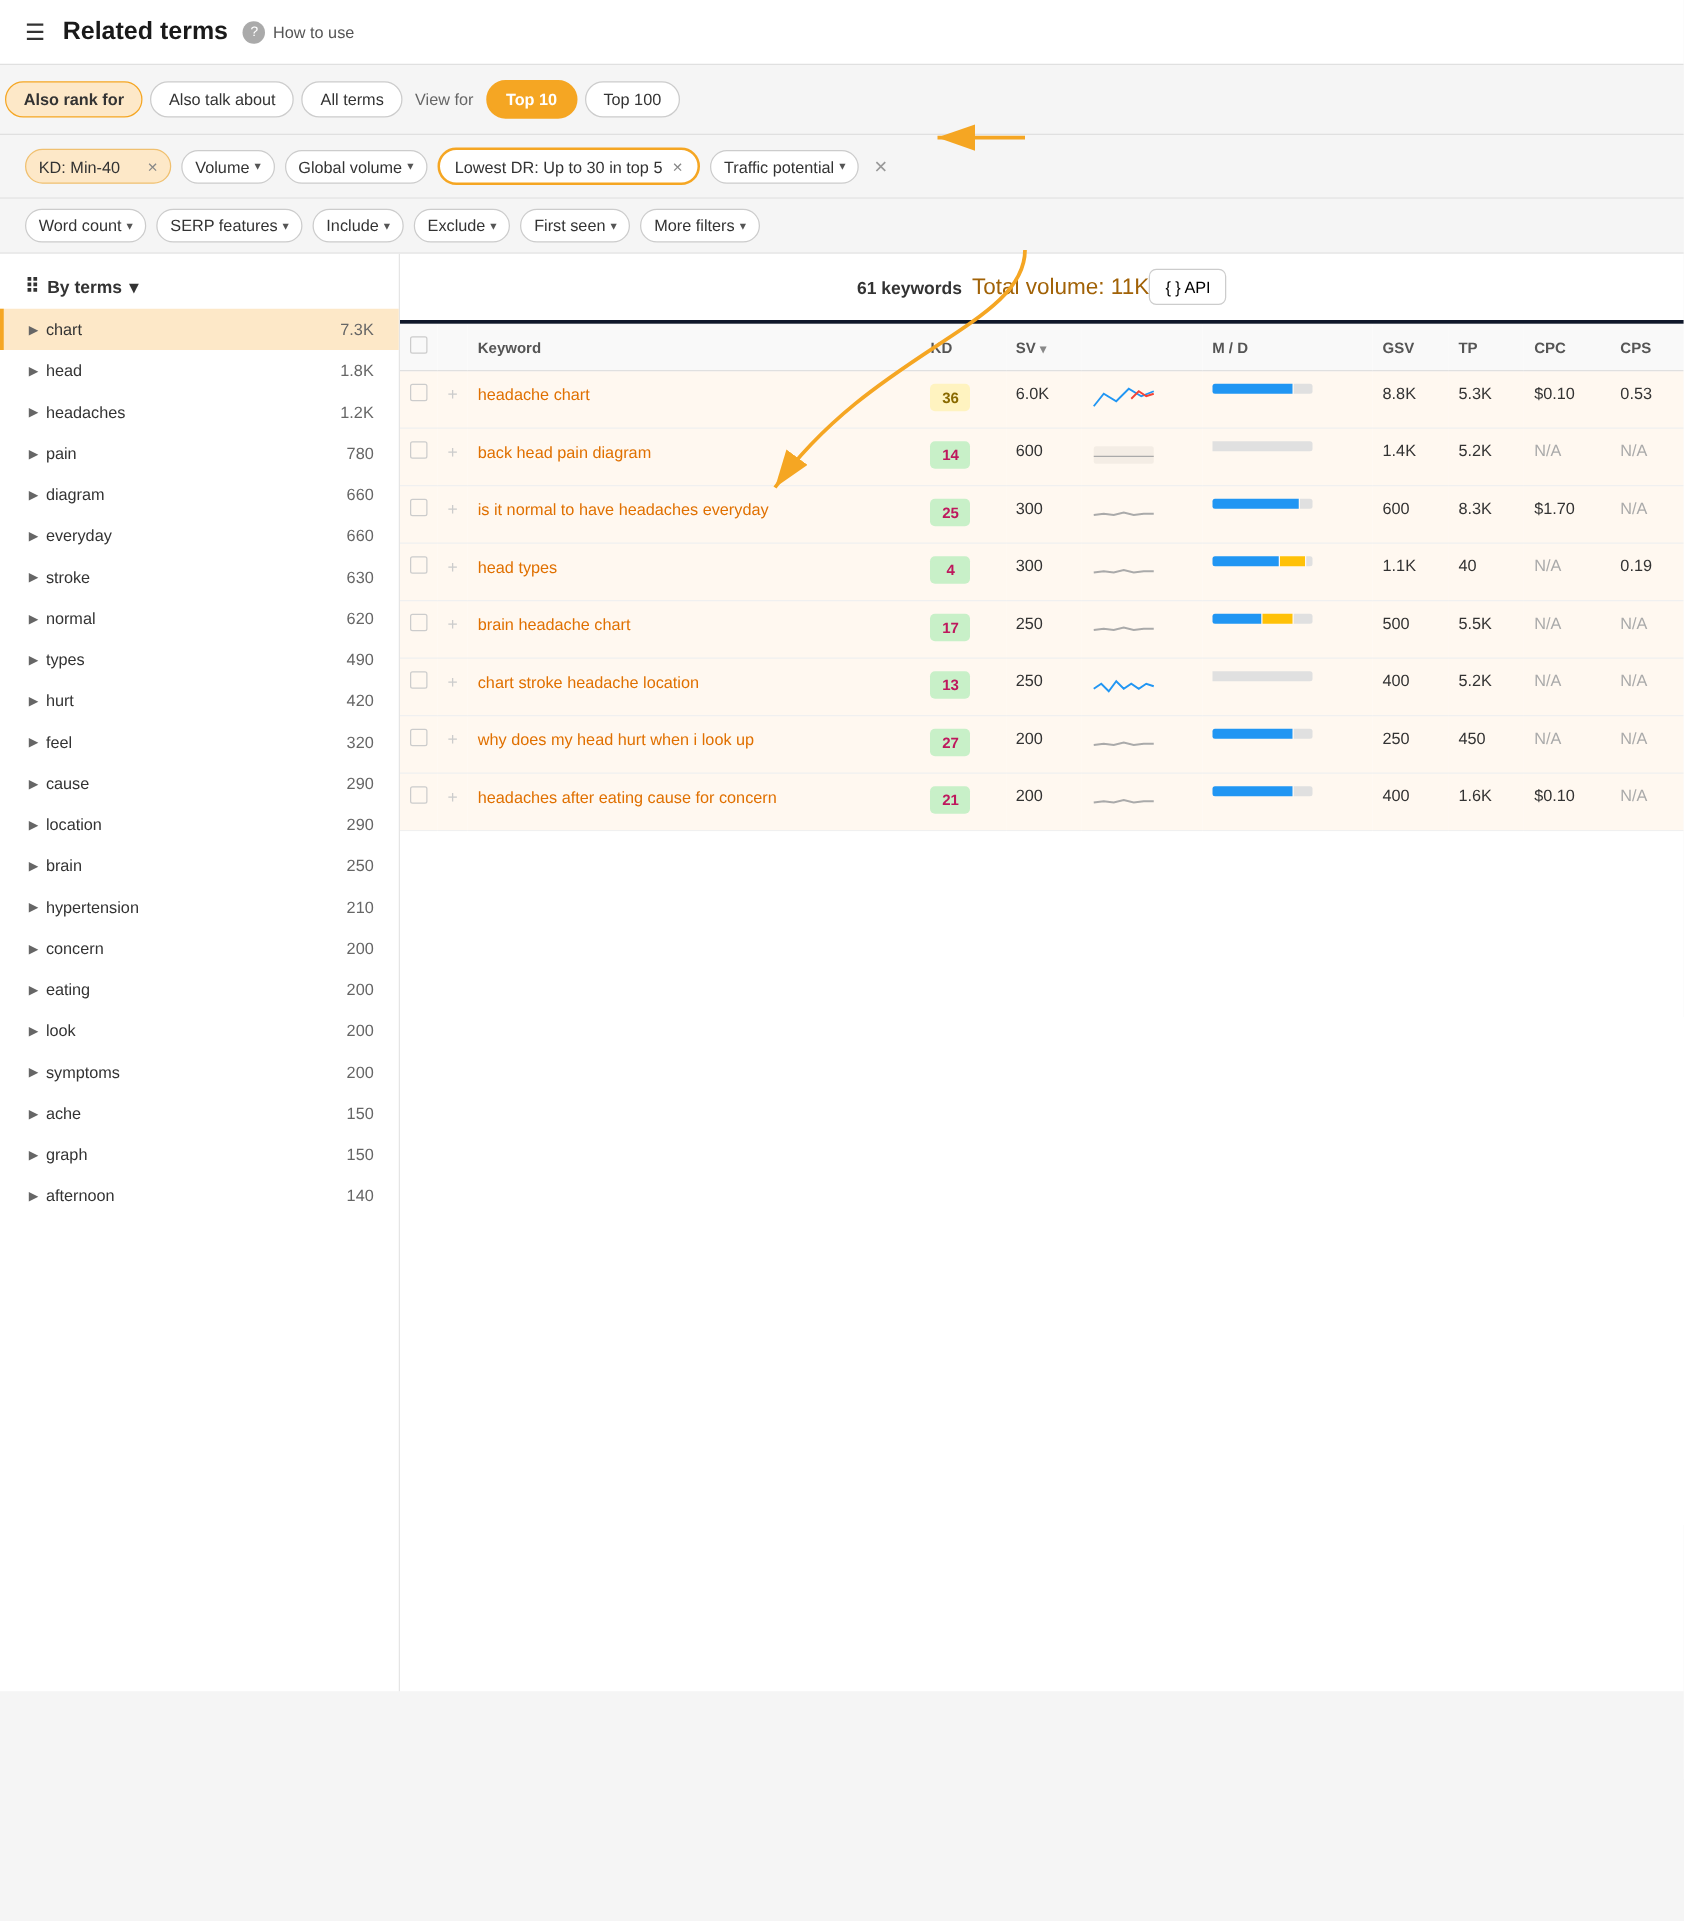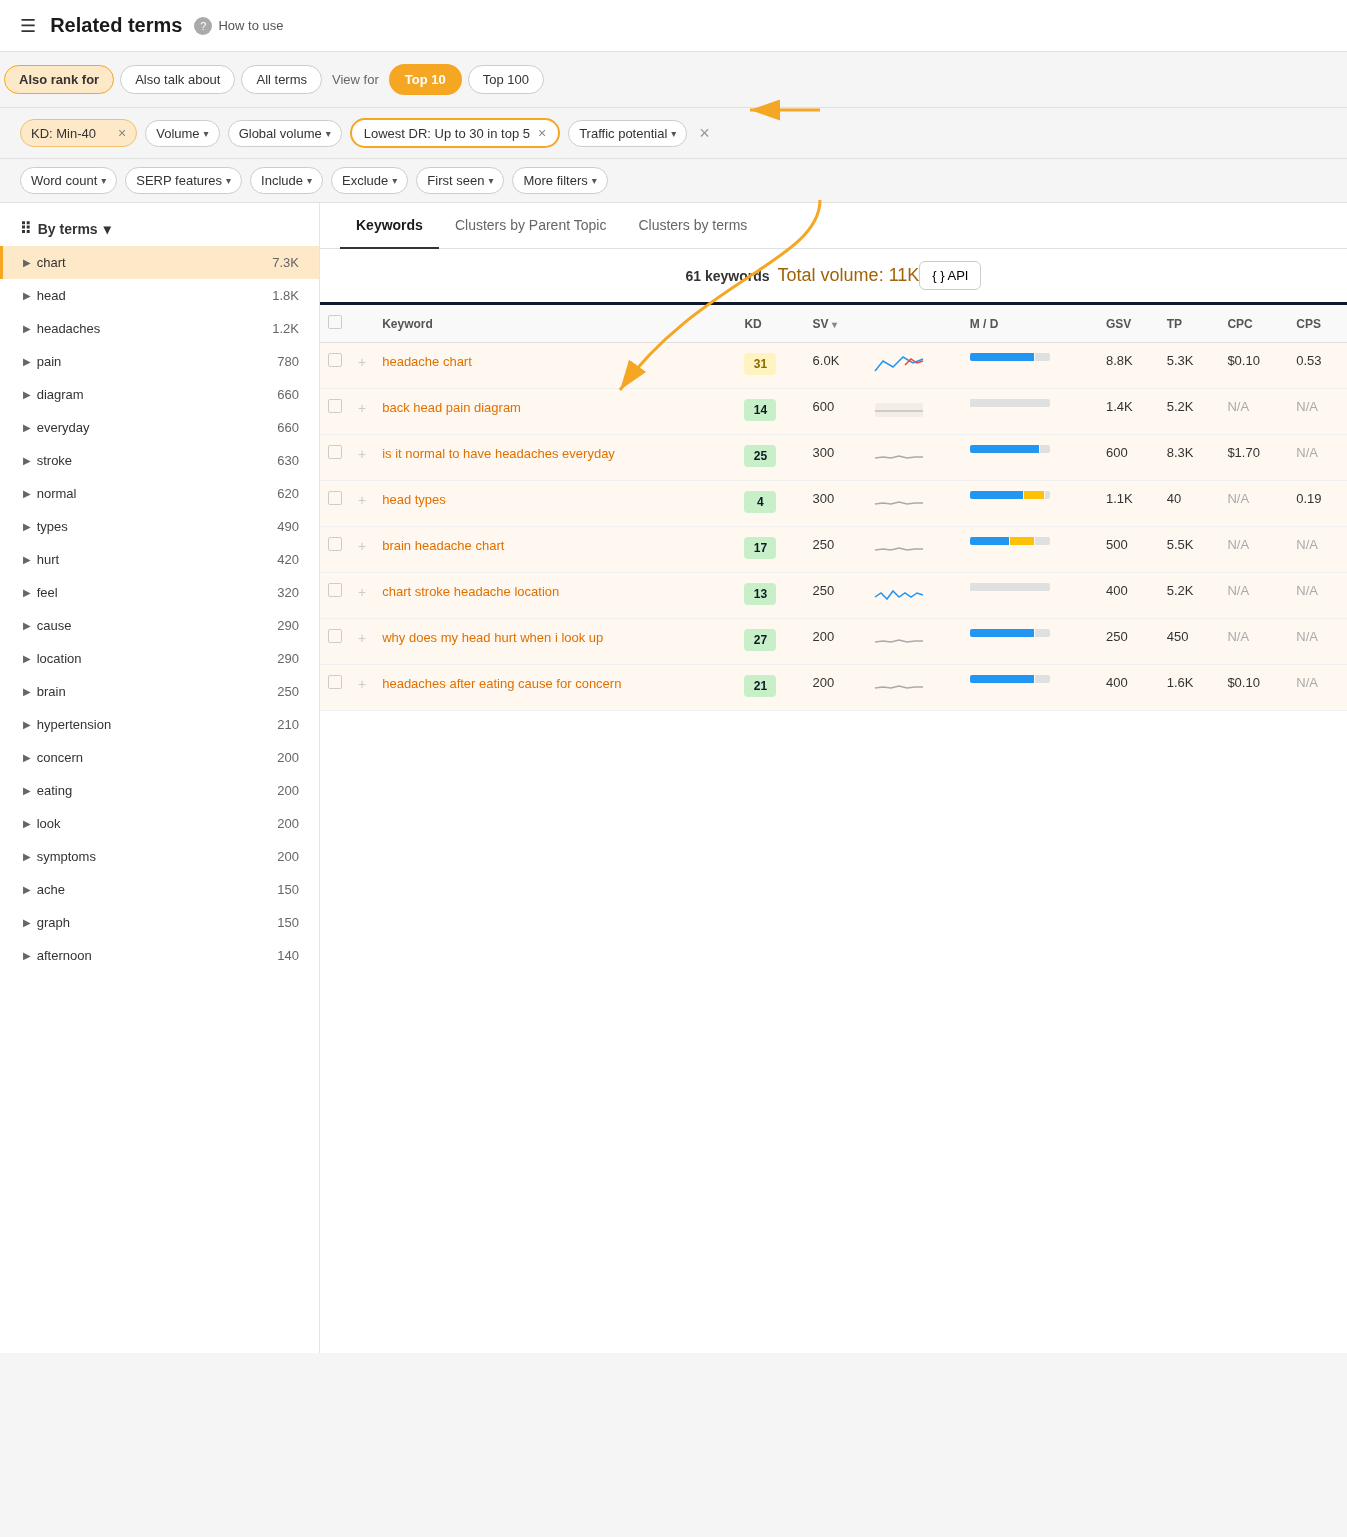--- a/index.html
+++ b/index.html
@@ -58,21 +58,21 @@
     table { width: 100%; border-collapse: collapse; }
     thead tr { background: #f9f9f9; border-bottom: 1px solid #e0e0e0; }
     th { padding: 10px 8px; font-size: 12px; font-weight: 600; color: #555; text-align: left; white-space: nowrap; }
     th.sortable { cursor: pointer; }
     th.sortable .sort-arrow { color: #888; font-size: 10px; }
     td { padding: 10px 8px; font-size: 13px; border-bottom: 1px solid #f0f0f0; vertical-align: top; }
     td.keyword-cell { min-width: 150px; }
     td.keyword-cell a { color: #e07000; text-decoration: none; font-size: 13px; line-height: 1.4; }
 
     .kd-badge { display: inline-flex; align-items: center; justify-content: center; width: 32px; height: 22px; border-radius: 4px; font-size: 12px; font-weight: 700; }
-    .kd-green { background: #c8f0c8; color: #0f172a; }
+    .kd-green { background: #c8f0c8; color: #be185d; }
     .kd-yellow { background: #fff3c0; color: #8a6a00; }
 
     .sv-value { font-size: 13px; color: #333; }
 
     .checkbox-cell { width: 30px; }
     .add-btn-cell { width: 24px; color: #aaa; font-size: 16px; cursor: pointer; }
 
     .row-highlight td { background: #fff8f0; }
 
     .check-box { width: 14px; height: 14px; border: 1px solid #ccc; border-radius: 2px; display: inline-block; }
@@ -316,25 +316,20 @@
       <span class="sidebar-arrow">▶</span>
       <span class="sidebar-term">afternoon</span>
     </div>
     <span class="sidebar-count">140</span>
   </div>
       </div>
   </div>
 
   <div class="content-area">
 
-    <div class="content-tabs">
-      <div class="content-tab active">Keywords</div>
-      <div class="content-tab">Clusters by Parent Topic</div>
-      <div class="content-tab">Clusters by terms</div>
-    </div>
 
     <div class="content-meta">
       <div class="meta-left">
         <span class="keywords-count">61 keywords</span>
         <span class="total-volume">Total volume: 11K</span>
       </div>
       <button class="api-btn">
         <span>{ } API</span>
       </button>
     </div>
@@ -361,21 +356,21 @@
     <td class="checkbox-cell">
       <span class="check-box"></span>
     </td>
     <td class="add-btn-cell">
       <span class="plus-btn">+</span>
     </td>
     <td class="keyword-cell">
       <a href="#">headache chart</a>
     </td>
     <td>
-      <span class="kd-badge kd-yellow">31</span>
+      <span class="kd-badge kd-yellow">36</span>
     </td>
     <td class="sv-value">6.0K</td>
     <td><svg class="trend-svg" viewBox="0 0 52 22" fill="none" xmlns="http://www.w3.org/2000/svg">
       <polyline points="2,18 10,8 20,14 30,4 40,10 50,6" stroke="#2196F3" stroke-width="1.5" fill="none"></polyline>
       <polyline points="32,12 38,6 44,10 50,8" stroke="#f44336" stroke-width="1.5" fill="none"></polyline>
     </svg></td>
     <td>
                 <div style="display:flex;align-items:center;gap:1px;width:80px;">
     <div style="width:65px;height:8px;background:#2196F3;border-radius:2px 0 0 2px;"></div>
 

